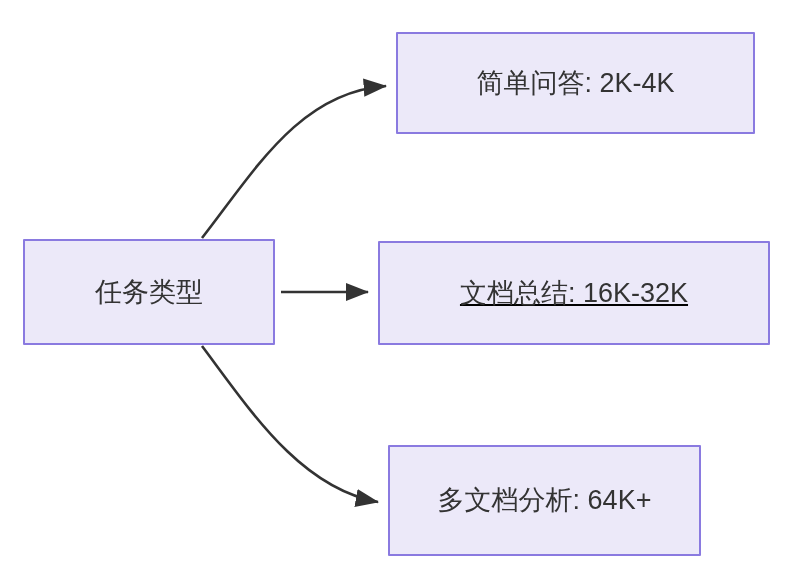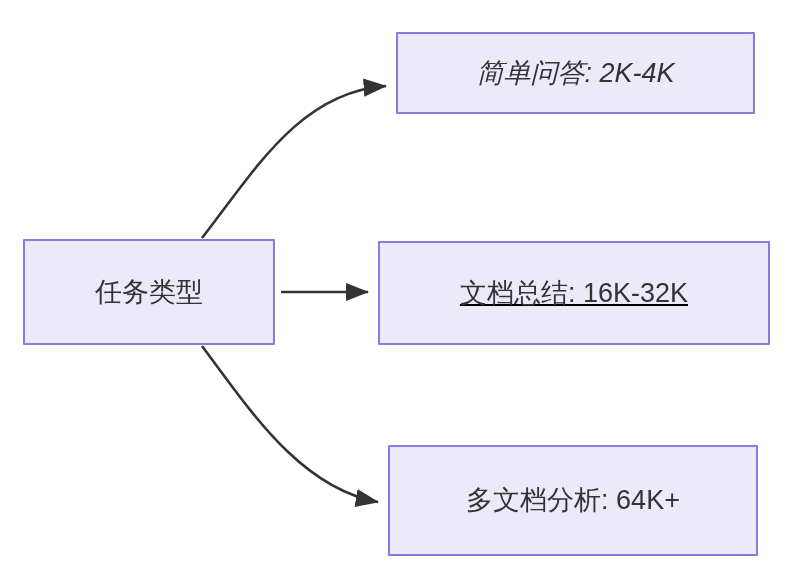--- a/index.html
+++ b/index.html
@@ -50,34 +50,33 @@
   #node-source {
     left: 23px;
     top: 239px;
     width: 252px;
     height: 106px;
   }
   #node-target-0 {
     left: 396px;
     top: 32px;
     width: 359px;
-    height: 82px;
-    font-style: italic;
+    height: 102px;
   }
   #node-target-1 {
     left: 378px;
     top: 241px;
     width: 392px;
     height: 104px;
     text-decoration: underline;
   }
   #node-target-2 {
     left: 388px;
     top: 445px;
-    width: 370px;
+    width: 313px;
     height: 111px;
   }
 </style>
 </head>
 <body>
 
 <div id="diagram-canvas">
 
   <svg id="edge-layer" viewBox="0 0 787 572" width="787" height="572" xmlns="http://www.w3.org/2000/svg">
     <defs>

